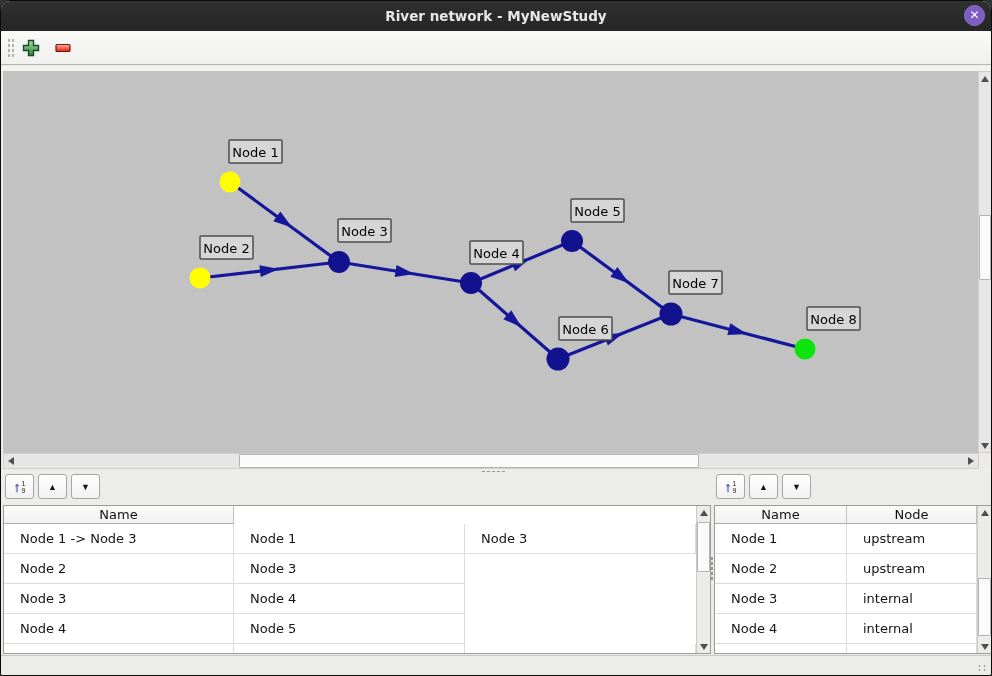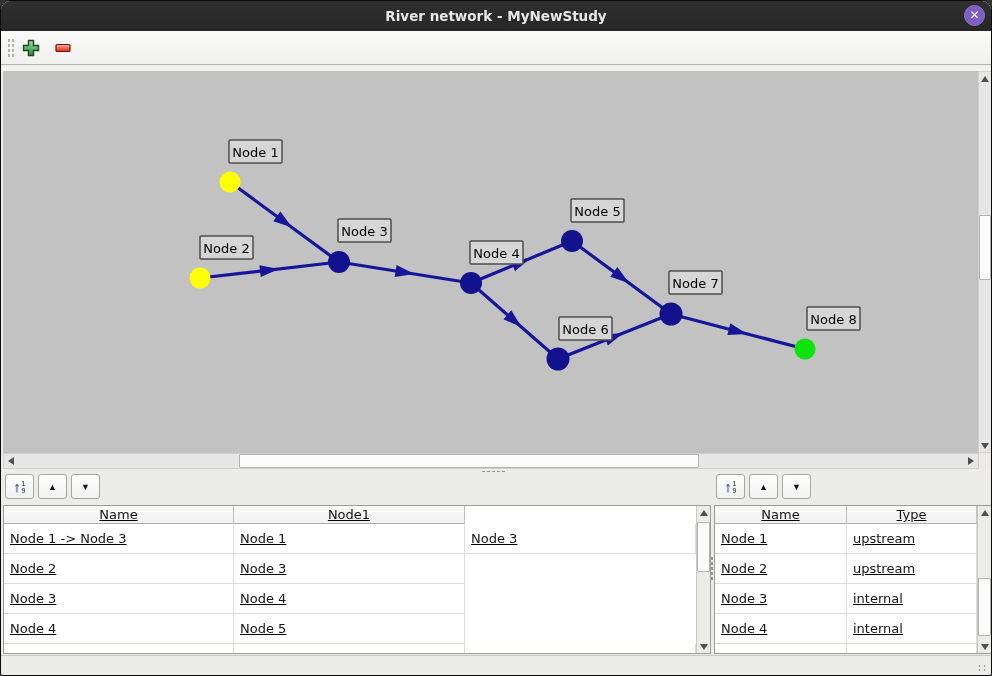--- a/index.html
+++ b/index.html
@@ -58,28 +58,28 @@
   .panel-btn { position:absolute; top:473px; width:29px; height:25px; border:1px solid #a6a6a4;
                border-radius:3px; background:linear-gradient(#ffffff,#f1f1f1);
                display:flex; align-items:center; justify-content:center; cursor:pointer; }
   .sort-ico { display:flex; align-items:center; line-height:1; }
   .sort-ico .arrow { color:#4a5fc1; font-weight:bold; font-size:14px; text-shadow:0 0 1px #223; }
   .sort-ico .digits { display:flex; flex-direction:column; font-size:7px; color:#222; margin-left:1px; }
   .mv-ico { font-size:9px; color:#141414; }
 
   
   .table { position:absolute; top:504px; height:149px; background:#fff; border:1px solid #9b9b99; }
-  .table-inner { position:absolute; left:0; top:0; right:14px; bottom:0; overflow:hidden;text-decoration:underline; }
+  .table-inner { position:absolute; left:0; top:0; right:14px; bottom:0; overflow:hidden; }
   .thead { display:grid; height:18px; }
   .th { border-right:1px solid #c2c2c0; border-bottom:1px solid #adadab;
         background:linear-gradient(#fbfbfb,#f1f1f1); text-align:center; font-size:13px;
         line-height:17px; color:#111; overflow:hidden; }
   .tr { display:grid; height:30px; background:#fff; }
   .td { border-right:1px solid #dcdcda; border-bottom:1px solid #dcdcda; font-size:13px;
-        line-height:29px; padding-left:6px; color:#141414; white-space:nowrap; overflow:hidden; }
+        line-height:29px; padding-left:16px; color:#141414; white-space:nowrap; overflow:hidden; }
   .tr.partial { height:10px; }
   .tr.partial .td { border-bottom:none; }
   .table.left  { left:2px;  width:708px; }
   .table.right { left:713px; width:278px; }
   .table.left  .thead, .table.left  .tr { grid-template-columns:230px 231px 1fr; }
   .table.right .thead, .table.right .tr { grid-template-columns:132px 1fr; }
   .tscroll { position:absolute; top:0; right:0; bottom:0; width:14px; background:#ebebe9; border-left:1px solid #c9c9c7; }
   .tscroll .sb-btn { left:0; width:100%; height:13px; background:#ebebe9; }
   .tscroll .sb-btn.start { top:0; } .tscroll .sb-btn.end { bottom:0; }
 
@@ -227,21 +227,20 @@
       <span class="mv-ico">▲</span>
     </button>
   <button class="panel-btn" style="left:781px">
       <span class="mv-ico">▼</span>
     </button>
 
   <div class="table left">
     <div class="table-inner">
       <div class="thead">
           <div class="th">Name</div>
-          <div class="th">Node1</div>
         </div>
       <div class="tbody">
           <div class="tr">
             <div class="td">Node 1 -&gt; Node 3</div>
             <div class="td">Node 1</div>
             <div class="td">Node 3</div>
           </div>
           <div class="tr">
             <div class="td">Node 2</div>
             <div class="td">Node 3</div>
@@ -269,21 +268,21 @@
       <div class="sb-btn end">
           <div class="tri-down"></div>
         </div>
     </div>
   </div>
 
   <div class="table right">
     <div class="table-inner">
       <div class="thead">
           <div class="th">Name</div>
-          <div class="th">Type</div>
+          <div class="th">Node</div>
         </div>
       <div class="tbody">
           <div class="tr">
             <div class="td">Node 1</div>
             <div class="td">upstream</div>
           </div>
           <div class="tr">
             <div class="td">Node 2</div>
             <div class="td">upstream</div>
           </div>

